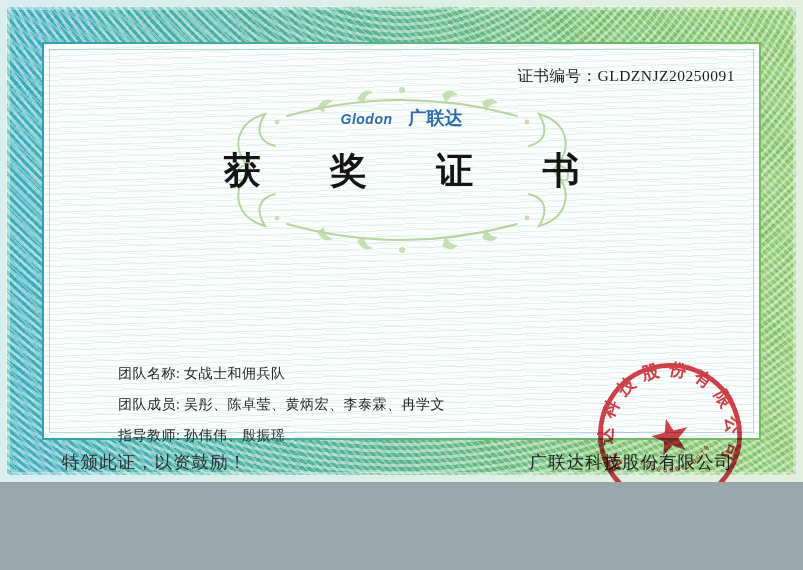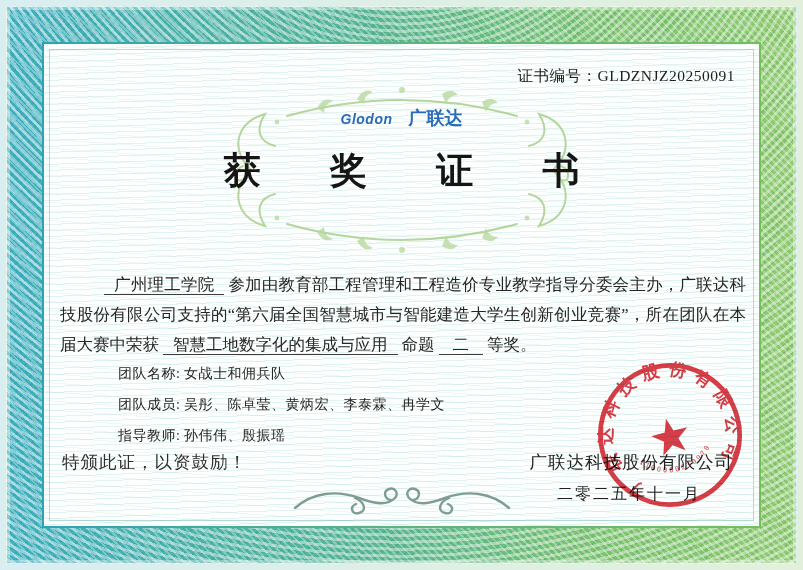--- a/index.html
+++ b/index.html
@@ -1,17 +1,17 @@
 <!DOCTYPE html>
 <html><head>
 <meta charset="utf-8">
 <style>
   html,body{margin:0;padding:0;background:#9aa7ad;}
   .page{
-    position:relative;width:803px;height:570px;overflow:hidden;
+    position:relative;width:803px;height:482px;overflow:hidden;
     font-family:"Liberation Serif","DejaVu Serif",serif;color:#2e2e2e;
     background:linear-gradient(90deg,#d9eef1 0%,#e2f0db 100%);
   }
   
   .band{
     position:absolute;inset:6px;
     background:
       repeating-radial-gradient(circle at 50% -40%, rgba(255,255,255,.40) 0 3px, rgba(255,255,255,0) 3px 7px),
       repeating-linear-gradient(45deg, rgba(255,255,255,.30) 0 2px, rgba(255,255,255,0) 2px 5px),
       repeating-linear-gradient(-45deg, rgba(0,90,100,.10) 0 2px, rgba(255,255,255,0) 2px 6px),
@@ -97,23 +97,20 @@
       </g>
     </svg>
 
     <div class="logo">
       <span class="en">Glodon</span><span class="cn">广联达</span>
     </div>
 
     <div class="title">获 奖 证 书</div>
 
 
-    <div class="para">
-      <span class="indent"></span><span class="u">广州理工学院</span><span>参加由教育部工程管理和工程造价专业教学指导分委会主办，广联达科技股份有限公司支持的“第六届全国智慧城市与智能建造大学生创新创业竞赛”，所在团队在本届大赛中荣获</span><span class="u">智慧工地数字化的集成与应用</span><span>命题</span><span class="u small">二</span><span>等奖。</span>
-    </div>
 
     <div class="team">
       <div class="team-row">
         <span>团队名称:</span>
         <span>女战士和佣兵队</span>
       </div>
       <div class="team-row">
         <span>团队成员:</span>
         <span>吴彤、陈卓莹、黄炳宏、李泰霖、冉学文</span>
       </div>

